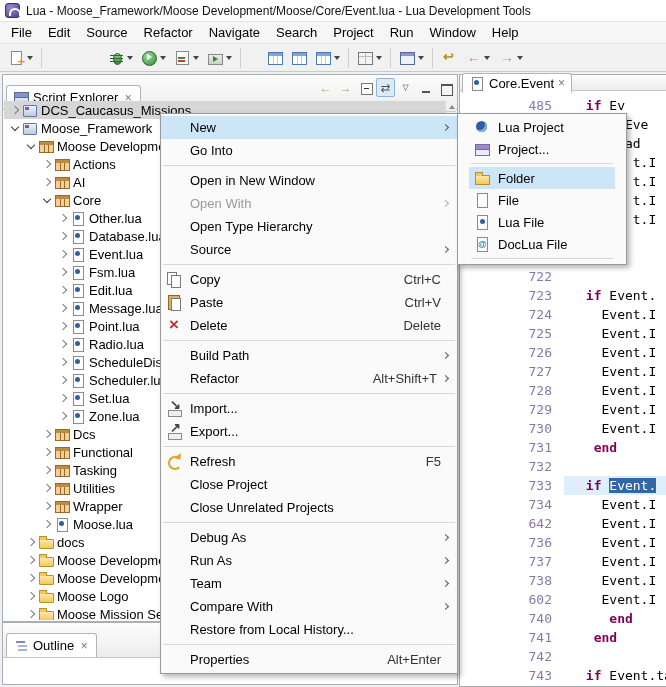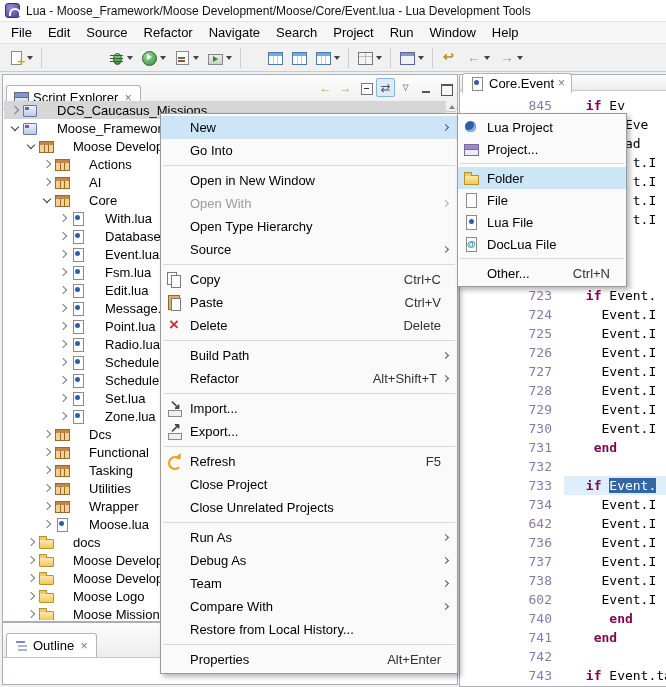--- a/index.html
+++ b/index.html
@@ -68,21 +68,21 @@
   .hb-minimize::after{content:"";position:absolute;left:5px;top:12px;width:8px;height:2px;background:#555}
   .hb-maximize::after{content:"";position:absolute;left:4px;top:5px;width:10px;height:9px;border:1px solid #555;border-top:2px solid #555}
 
   
   .tree{position:absolute;left:1px;right:12px;top:26px;bottom:1px;overflow:hidden}
   .trow{height:18px;display:flex;align-items:center;white-space:nowrap}
   .trow.sel{background:#d6d6d6}
   .tw{width:14px;height:16px;position:relative;flex:none}
   .tw::after{content:"";position:absolute;top:5px;left:4px;width:5px;height:5px;border-right:1px solid #7a7a7a;border-bottom:1px solid #7a7a7a;transform:rotate(-45deg)}
   .tw.exp::after{transform:rotate(45deg);border-color:#3a3a3a;top:4px}
-  .tlabel{margin-left:19px}
+  .tlabel{margin-left:3px}
   .ic{width:16px;height:16px;position:relative;flex:none}
   .i-project::before{content:"";position:absolute;left:1px;top:3px;width:12px;height:10px;background:linear-gradient(#eef2fb,#bccade);border:1px solid #5f7ca8;border-radius:1px}
   .i-project::after{content:"";position:absolute;left:3px;top:5px;width:4px;height:3px;background:#7b5ea7}
   .i-package::before{content:"";position:absolute;left:1px;top:3px;width:13px;height:10px;border:1px solid #9a6a2c;
     background:linear-gradient(#c08a45,#c08a45) 0 0/100% 3px no-repeat,
     linear-gradient(#9a6a2c,#9a6a2c) 4px 0/1px 100% no-repeat,
     linear-gradient(#9a6a2c,#9a6a2c) 8px 0/1px 100% no-repeat,#f4cf96}
   .i-lua::before{content:"";position:absolute;left:3px;top:2px;width:9px;height:12px;background:#fff;border:1px solid #8a8a8a}
   .i-lua::after{content:"";position:absolute;left:5px;top:5px;width:5px;height:5px;border-radius:50%;background:#2e5fa3}
   .i-folder::before{content:"";position:absolute;left:1px;top:5px;width:13px;height:8px;background:linear-gradient(#ffe9a8,#f0c95c);border:1px solid #b8902c;border-radius:1px}
@@ -107,21 +107,21 @@
   .cl .ln{width:104px;padding-right:12px;text-align:right;color:#8878a8;flex:none}
   .cl .code{flex:1;padding-left:14px}
   .cl.cur .code{background:#dfeefb}
   .kw{color:#7f0055;font-weight:bold}
   .seltext{background:#3465a4;color:#fff}
 
   
   .cmenu{position:absolute;left:160px;top:113px;width:298px;background:#fafafa;border:1px solid #9a9a9a;
     box-shadow:3px 3px 5px rgba(0,0,0,.28);padding:2px 0;z-index:50}
   .smenu{position:absolute;left:457px;top:113px;width:170px;background:#fafafa;border:1px solid #9a9a9a;
-    box-shadow:3px 3px 5px rgba(0,0,0,.28);padding:2px 0;z-index:60}
+    box-shadow:3px 3px 5px rgba(0,0,0,.28);padding:2px 11px;z-index:60}
   .cm-item{height:23px;display:flex;align-items:center;padding:0 5px 0 5px}
   .sm-item{height:22px;display:flex;align-items:center;padding:0 5px 0 5px}
   .cm-item.hl,.sm-item.hl{background:#cde6f7}
   .cm-item.dis{color:#9b9b9b}
   .cm-sep,.sm-sep{height:7px;position:relative}
   .cm-sep::after,.sm-sep::after{content:"";position:absolute;left:2px;right:2px;top:3px;height:1px;background:#d8d8d8}
   .micon{width:18px;height:16px;position:relative;flex:none;margin-right:6px}
   .mlabel{flex:1;white-space:nowrap;overflow:hidden}
   .maccel{margin-left:10px;color:#333}
   .marrow{width:5px;height:5px;border-top:1.5px solid #555;border-right:1.5px solid #555;transform:rotate(45deg);margin:0 4px 0 6px;flex:none}
@@ -272,21 +272,21 @@
           <span class="tlabel">AI</span>
         </div>
         <div class="trow" style="padding-left: 36px;">
           <span class="tw exp"></span>
           <span class="ic i-package"></span>
           <span class="tlabel">Core</span>
         </div>
         <div class="trow" style="padding-left: 52px;">
           <span class="tw"></span>
           <span class="ic i-lua"></span>
-          <span class="tlabel">With.lua</span>
+          <span class="tlabel">Other.lua</span>
         </div>
         <div class="trow" style="padding-left: 52px;">
           <span class="tw"></span>
           <span class="ic i-lua"></span>
           <span class="tlabel">Database.lua</span>
         </div>
         <div class="trow" style="padding-left: 52px;">
           <span class="tw"></span>
           <span class="ic i-lua"></span>
           <span class="tlabel">Event.lua</span>
@@ -411,21 +411,21 @@
   <div class="panel p-editor">
     <div class="edhead">
       <div class="edtab">
         <span class="ic i-lua"></span>
         <span>Core.Event</span>
         <span class="x"></span>
       </div>
     </div>
     <div class="edbody">
       <div class="lines">
-          <div class="cl"><span class="ln">845</span><span class="code"><span class="pln"> </span><span class="kw">if</span><span class="pln"> Ev</span></span></div>
+          <div class="cl"><span class="ln">485</span><span class="code"><span class="pln"> </span><span class="kw">if</span><span class="pln"> Ev</span></span></div>
           <div class="cl"><span class="ln">714</span><span class="code"><span class="pln">      Eve</span></span></div>
           <div class="cl"><span class="ln">715</span><span class="code"><span class="pln">      ad</span></span></div>
           <div class="cl"><span class="ln">716</span><span class="code"><span class="pln">       t.I</span></span></div>
           <div class="cl"><span class="ln">717</span><span class="code"><span class="pln">       t.I</span></span></div>
           <div class="cl"><span class="ln">718</span><span class="code"><span class="pln">       t.I</span></span></div>
           <div class="cl"><span class="ln">719</span><span class="code"><span class="pln">       t.I</span></span></div>
           <div class="cl"><span class="ln">720</span><span class="code"></span></div>
           <div class="cl"><span class="ln">721</span><span class="code"></span></div>
           <div class="cl"><span class="ln">722</span><span class="code"></span></div>
           <div class="cl"><span class="ln">723</span><span class="code"><span class="pln"> </span><span class="kw">if</span><span class="pln"> Event.</span></span></div>
@@ -541,26 +541,26 @@
       <span class="mtail"></span>
     </div>
     <div class="cm-item">
       <span class="micon"></span>
       <span class="mlabel">Close Unrelated Projects</span>
       <span class="mtail"></span>
     </div>
     <div class="cm-sep"></div>
     <div class="cm-item">
       <span class="micon"></span>
+      <span class="mlabel">Debug As</span>
+      <span class="marrow"></span>
+    </div>
+    <div class="cm-item">
+      <span class="micon"></span>
       <span class="mlabel">Run As</span>
-      <span class="marrow"></span>
-    </div>
-    <div class="cm-item">
-      <span class="micon"></span>
-      <span class="mlabel">Debug As</span>
       <span class="marrow"></span>
     </div>
     <div class="cm-item">
       <span class="micon"></span>
       <span class="mlabel">Team</span>
       <span class="marrow"></span>
     </div>
     <div class="cm-item">
       <span class="micon"></span>
       <span class="mlabel">Compare With</span>
@@ -606,19 +606,13 @@
       <span class="micon mi-lua-file"></span>
       <span class="mlabel">Lua File</span>
       <span class="mtail"></span>
     </div>
     <div class="sm-item">
       <span class="micon mi-doclua-file"></span>
       <span class="mlabel">DocLua File</span>
       <span class="mtail"></span>
     </div>
     <div class="sm-sep"></div>
-    <div class="sm-item">
-      <span class="micon"></span>
-      <span class="mlabel">Other...</span>
-      <span class="maccel">Ctrl+N</span>
-      <span class="mtail"></span>
-    </div>
   </div>
 
 </body></html>

